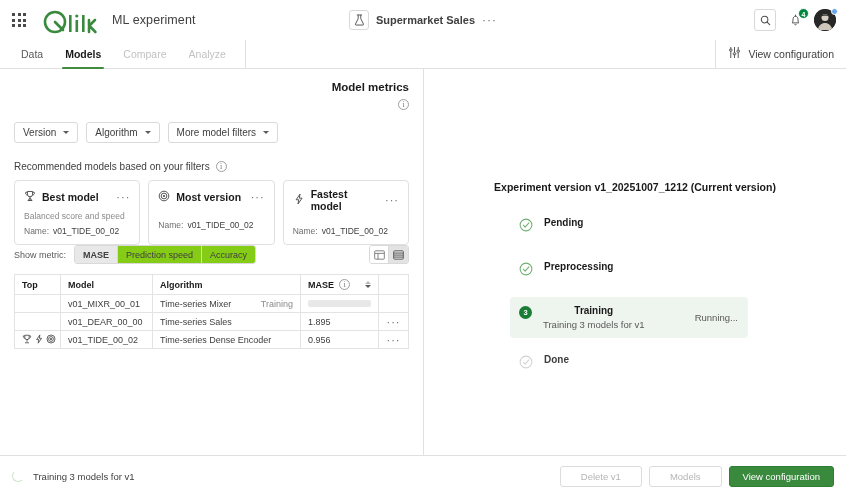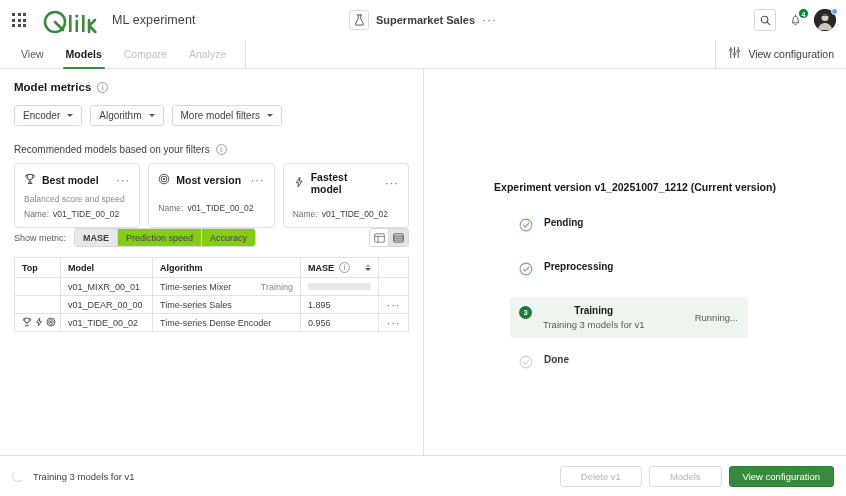--- a/index.html
+++ b/index.html
@@ -72,21 +72,21 @@
   .tabbar-right .lbl { font-size: 10.5px; color: #404040; }
 
   
   .body { flex: 1 1 auto; display: flex; min-height: 0; }
   .left-pane { width: 424px; flex: 0 0 424px; border-right: 1px solid #e0e0e0; padding: 12px 14px 0 14px;
                overflow: hidden; }
   .right-pane { flex: 1 1 auto; position: relative; background: #fff; }
 
   
   .section-title { display: flex; align-items: flex-end; gap: 6px; font-size: 11.5px; font-weight: bold;
-                   color: #1a1a1a; }
+                   color: #1a1a1a; flex-direction: column; }
   .info-i { width: 11px; height: 11px; border-radius: 50%; border: 1px solid #9e9e9e; color: #7a7a7a;
             font-size: 8px; line-height: 9px; text-align: center; font-weight: normal;
             font-family: "Liberation Serif", serif; cursor: pointer; flex: 0 0 auto; }
 
   .filter-row { display: flex; gap: 8px; margin-top: 12px; }
   .filter-btn { height: 21px; border: 1px solid #d9d9d9; border-radius: 3px; background: #fff;
                 display: flex; align-items: center; gap: 7px; padding: 0 8px; font-size: 10px;
                 color: #404040; cursor: pointer; }
   .caret { width: 0; height: 0; border-left: 3.2px solid transparent; border-right: 3.2px solid transparent;
            border-top: 3.8px solid #5c5c5c; }
@@ -246,21 +246,21 @@
             <path d="M7.2 7.6 C7.2 4.6 14.8 4.4 14.8 7.8 C14.8 6 7.6 6.6 7.2 7.6 Z" fill="#3a3430"></path>
           </svg>
         </span>
         <span class="presence"></span>
       </div>
     </div>
   </div>
 
   <div class="tabbar">
     <div class="tabs">
-      <div class="tab">View</div>
+      <div class="tab">Data</div>
       <div class="tab active">Models</div>
       <div class="tab disabled">Compare</div>
       <div class="tab disabled">Analyze</div>
     </div>
     <div class="tabbar-sep"></div>
     <div class="tabbar-right">
       <span>
         <svg width="13" height="13" viewBox="0 0 14 14" aria-hidden="true">
           <path d="M3 1.5 L3 12.5 M7 1.5 L7 12.5 M11 1.5 L11 12.5" stroke="#4a4a4a" stroke-width="1" stroke-linecap="round"></path>
           <rect x="1.6" y="3.4" width="2.8" height="2" rx="0.6" fill="#fff" stroke="#4a4a4a" stroke-width="1"></rect>
@@ -276,21 +276,21 @@
 
     <div class="left-pane">
 
       <div class="section-title">
         <span>Model metrics</span>
         <span class="info-i">i</span>
       </div>
 
       <div class="filter-row">
         <div class="filter-btn">
-          <span>Encoder</span>
+          <span>Version</span>
           <span class="caret"></span>
         </div>
         <div class="filter-btn">
           <span>Algorithm</span>
           <span class="caret"></span>
         </div>
         <div class="filter-btn">
           <span>More model filters</span>
           <span class="caret"></span>
         </div>

